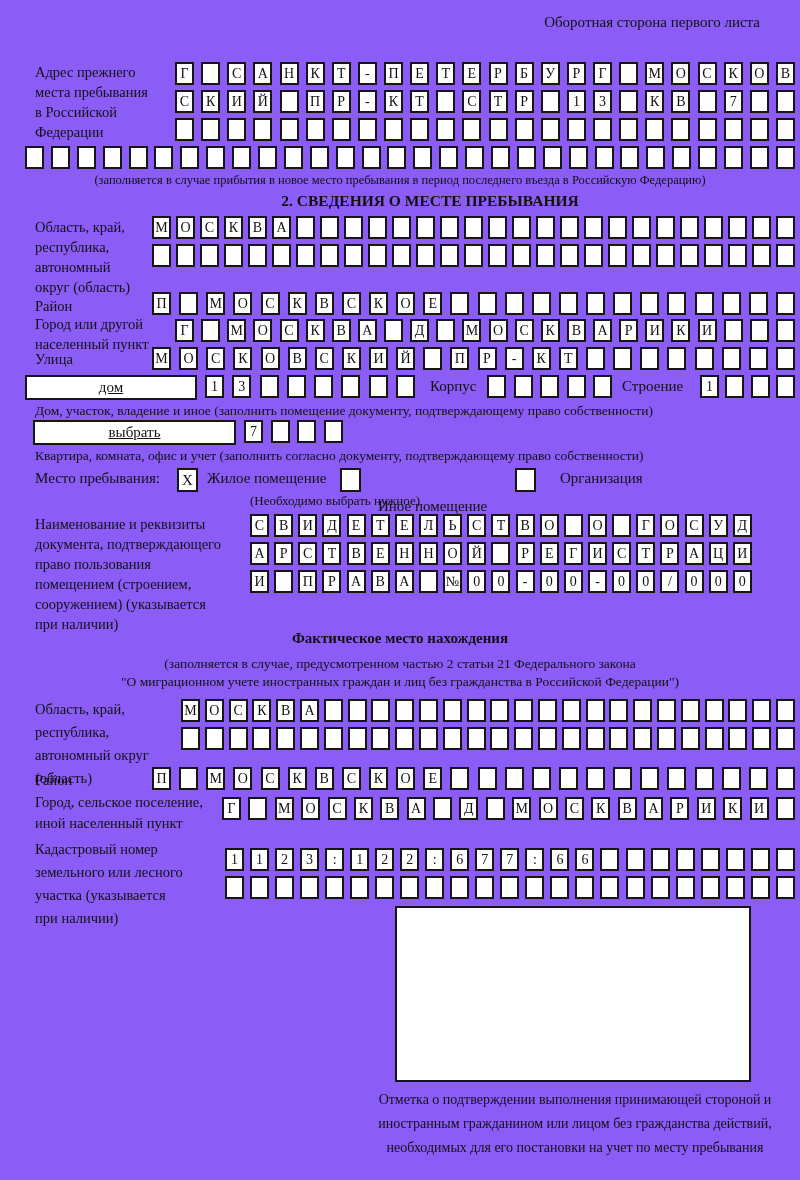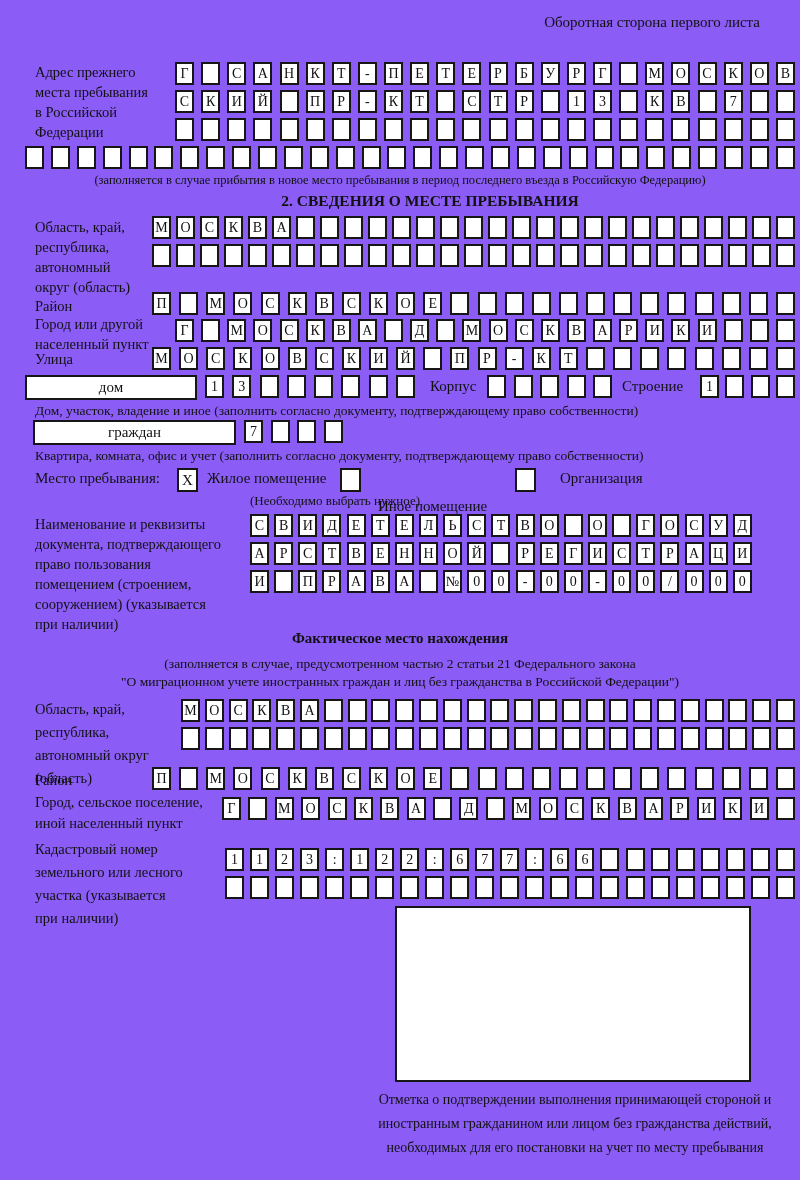--- a/index.html
+++ b/index.html
@@ -15,21 +15,21 @@
   .lh21 { line-height:21px; }
   .cells { position:absolute; display:flex; justify-content:space-between; }
   .cell {
     width:19px; height:23px; border:2px solid #161616; background:#fff;
     display:flex; align-items:center; justify-content:center;
     font-size:14px; font-family:"Liberation Serif", serif; color:#111;
     flex:0 0 auto;
   }
   .widebox {
     position:absolute; height:25px; border:2px solid #161616; background:#fff;
-    display:flex; align-items:center; justify-content:center; font-size:15px;
+    display:flex; align-items:center; justify-content:center; font-size:15px;text-decoration:underline;
   }
   .checkbox {
     position:absolute; width:21px; height:24px; border:2px solid #161616; background:#fff;
     display:flex; align-items:center; justify-content:center; font-size:15px;
   }
   .inline-label { font-size:15px; }
   .note { font-size:12.5px; }
   .note2 { font-size:13.5px; }
   .center { text-align:center; }
   .title { font-size:15.5px; font-weight:bold; text-align:center; width:100%; }
@@ -327,23 +327,23 @@
       <div class="cell"></div>
       <div class="cell"></div>
     </div>
   <div class="abs inline-label" style="left:622px; top:378px;">Строение</div>
   <div class="cells" style="left:700px; top:375px; width:95px;">
       <div class="cell">1</div>
       <div class="cell"></div>
       <div class="cell"></div>
       <div class="cell"></div>
     </div>
-  <div class="abs note2" style="left:35px; top:403px;">Дом, участок, владение и иное (заполнить согласно документу, подтверждающему право собственности)</div>
-
-  <div class="widebox" style="left:33px; top:420px; width:203px;">граждан</div>
+  <div class="abs note2" style="left:35px; top:403px;">Дом, участок, владение и иное (заполнить помещение документу, подтверждающему право собственности)</div>
+
+  <div class="widebox" style="left:33px; top:420px; width:203px;">выбрать</div>
   <div class="cells" style="left:244px; top:420px; width:99px;">
       <div class="cell">7</div>
       <div class="cell"></div>
       <div class="cell"></div>
       <div class="cell"></div>
     </div>
   <div class="abs note2" style="left:35px; top:448px;">Квартира, комната, офис и учет (заполнить согласно документу, подтверждающему право собственности)</div>
 
   <div class="abs inline-label" style="left:35px; top:470px;">Место пребывания:</div>
   <div class="checkbox" style="left:177px; top:468px;">X</div>

